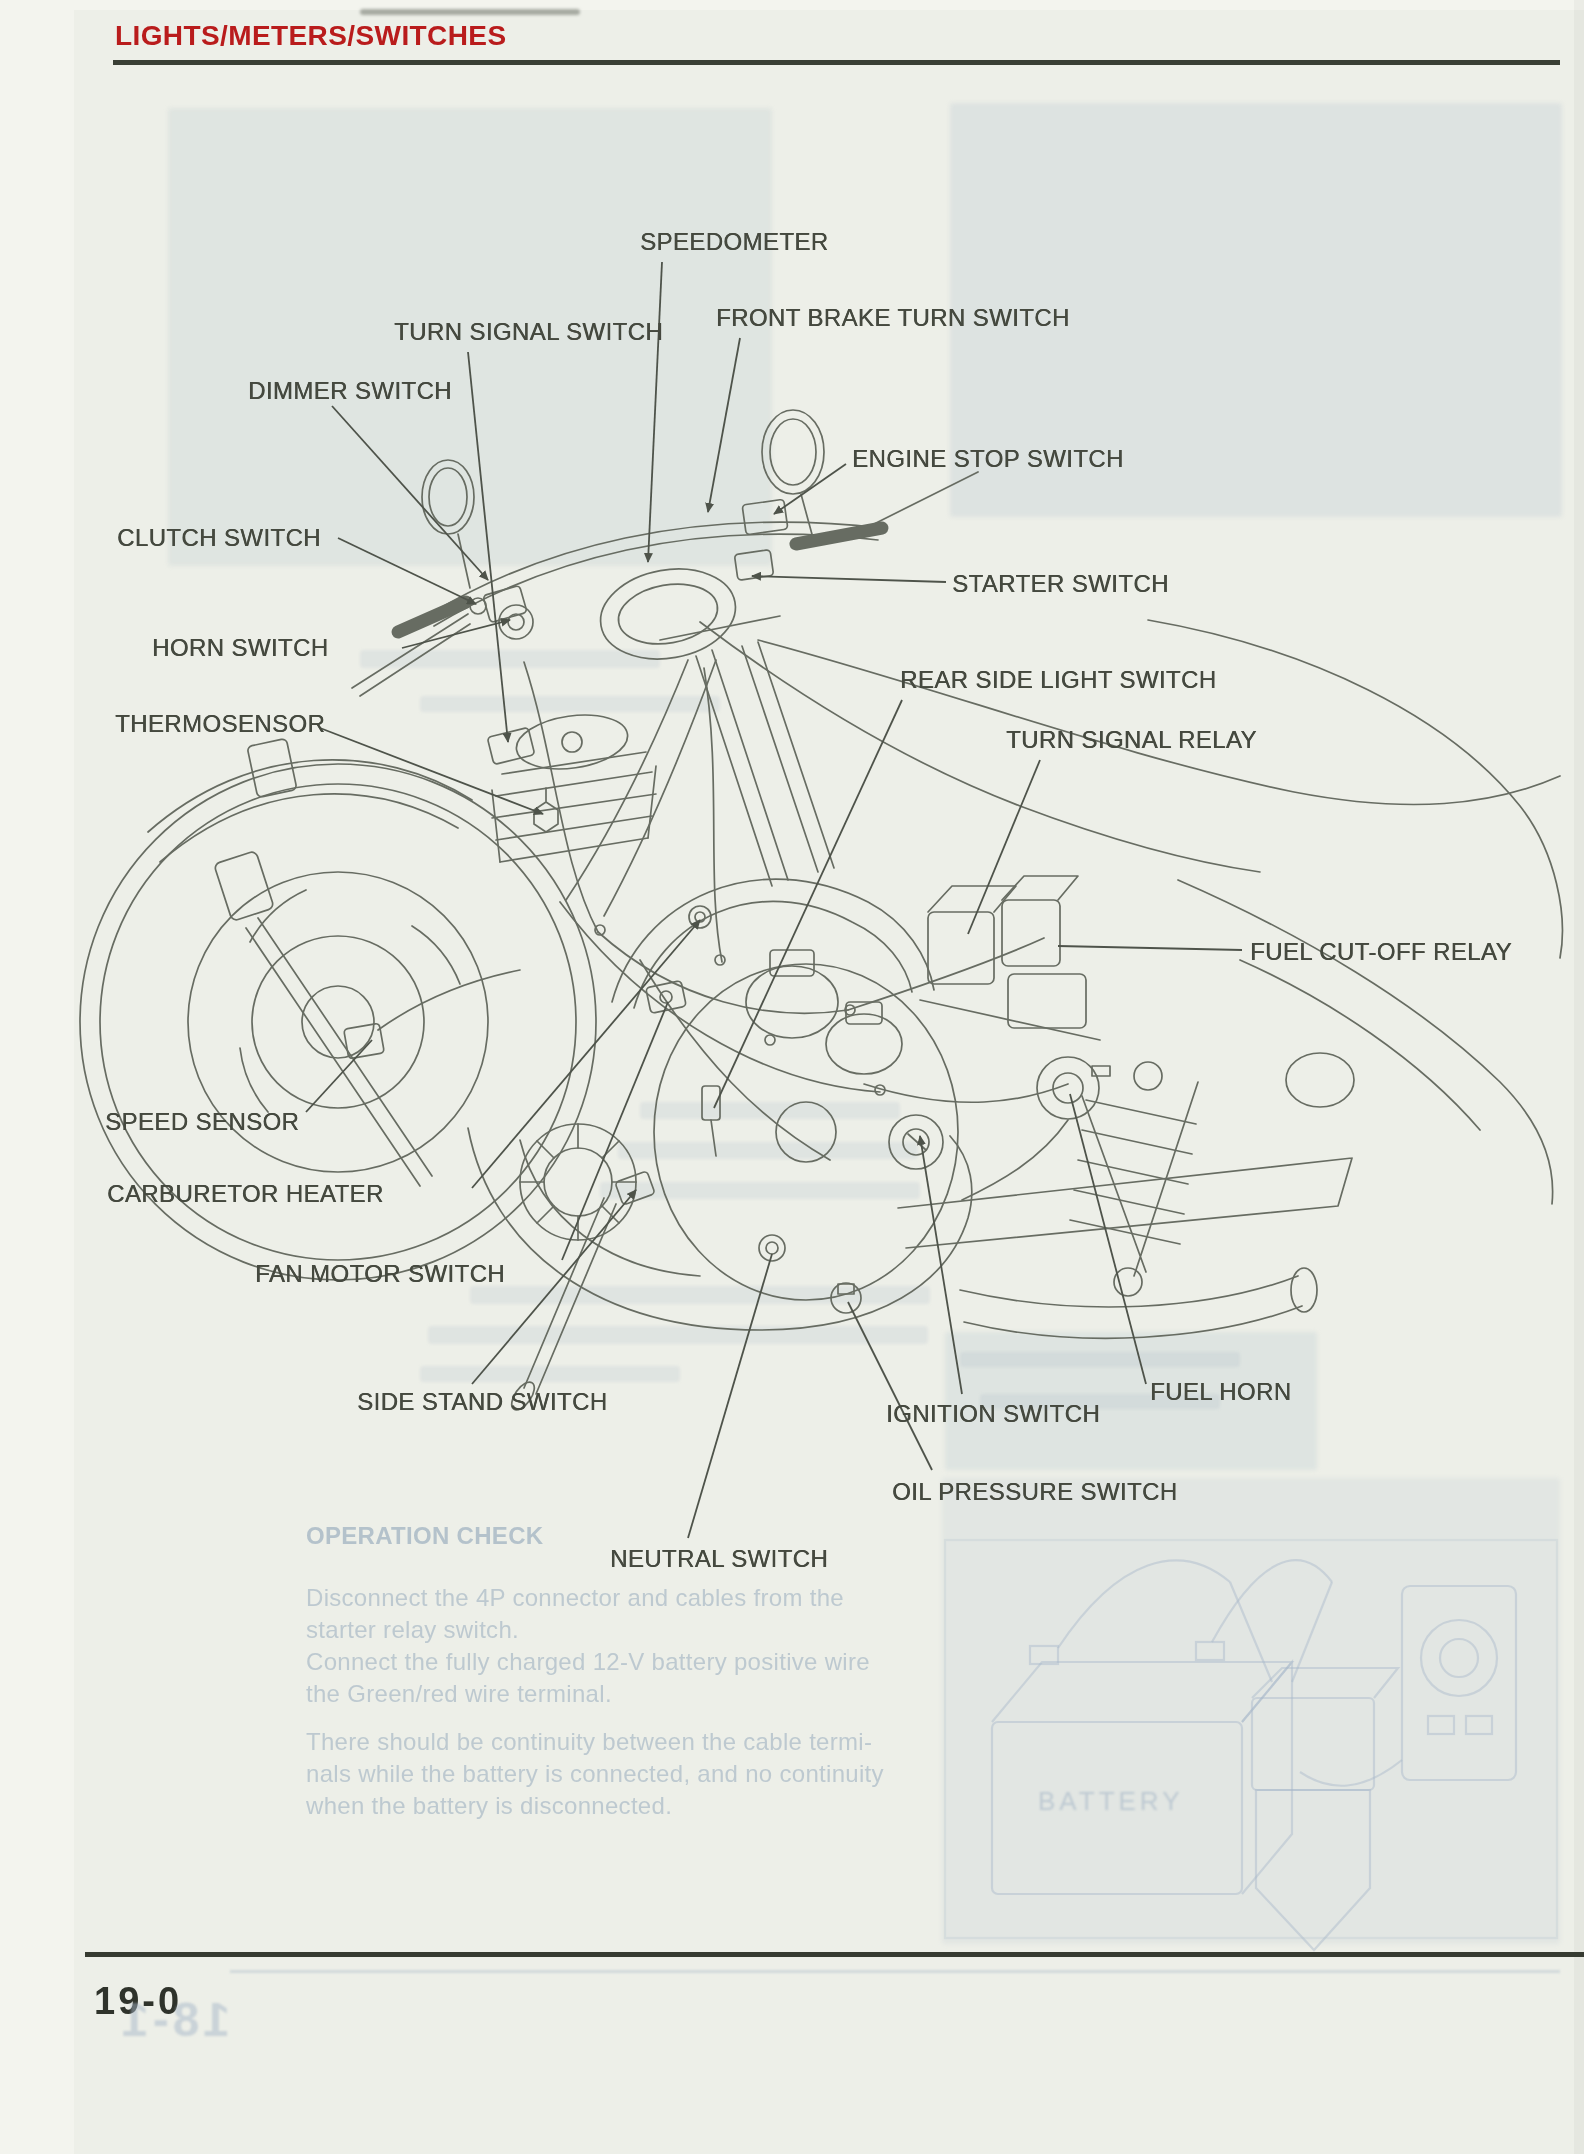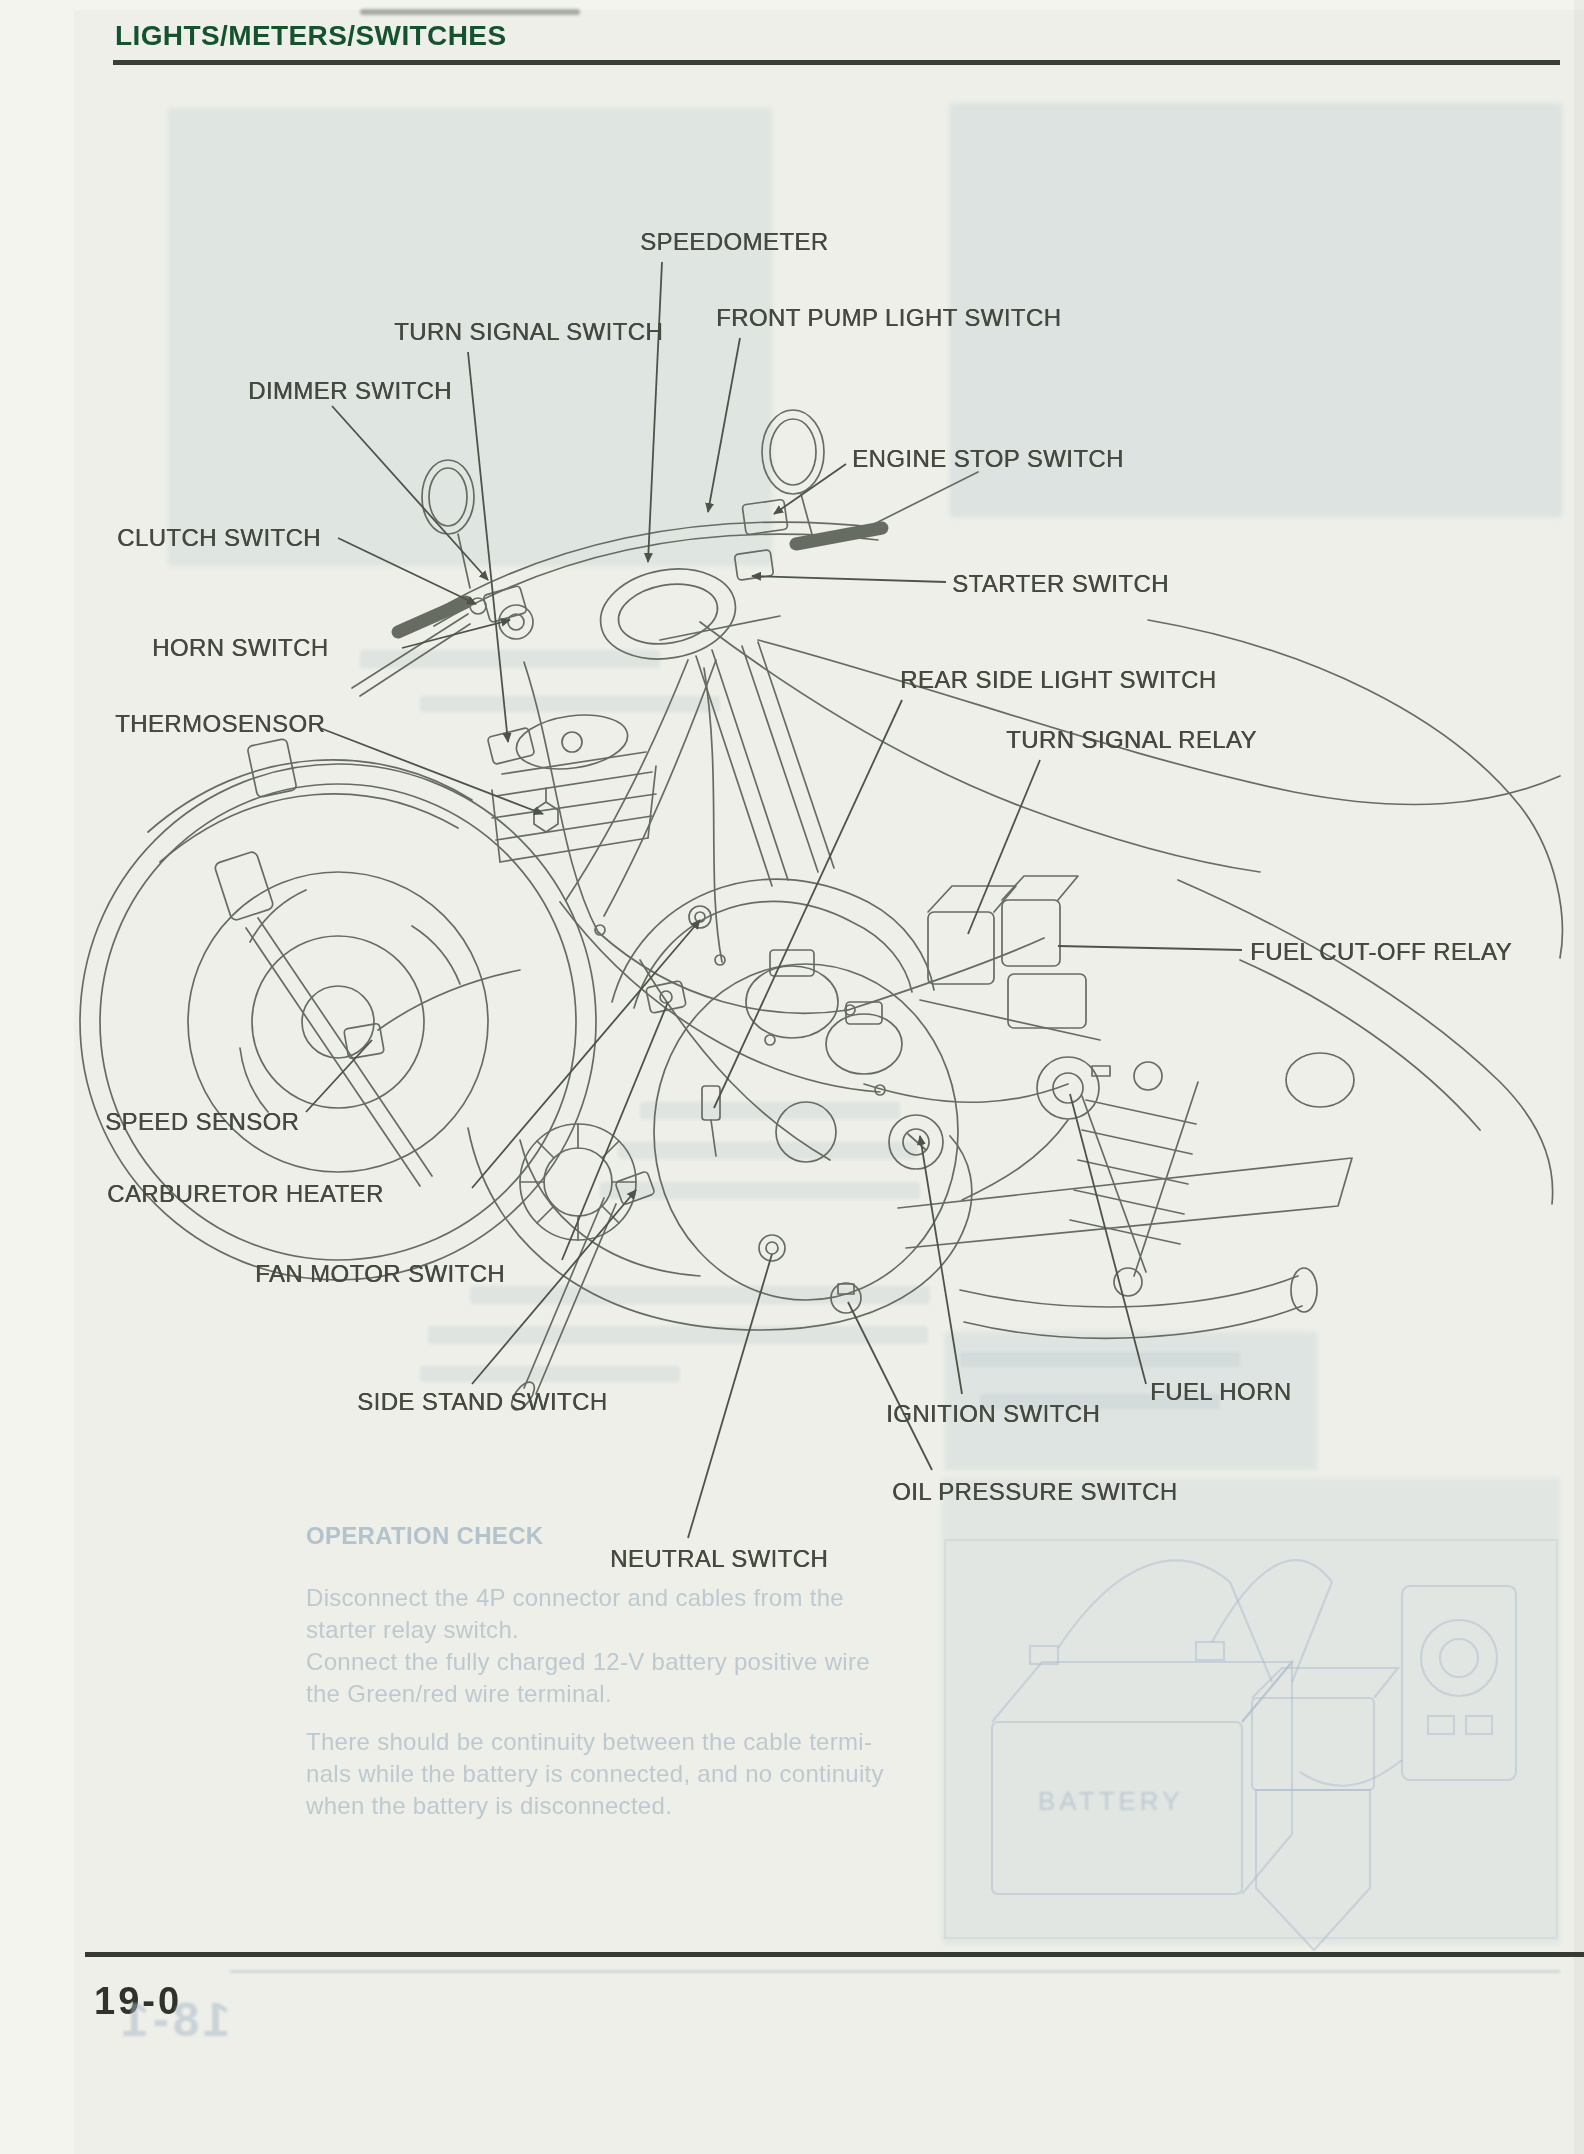--- a/index.html
+++ b/index.html
@@ -22,21 +22,21 @@
   .tint.t2{left:950px;top:103px;width:612px;height:414px;background:rgba(184,200,208,0.30);}
   .tint.t3{left:945px;top:1332px;width:372px;height:138px;background:rgba(184,200,208,0.28);}
   .tint.t4{left:942px;top:1478px;width:618px;height:466px;background:rgba(188,202,208,0.22);}
 
   
   .gbar{position:absolute;background:rgba(150,170,190,0.15);filter:blur(1.5px);border-radius:4px;}
 
   
   .header-title{
     position:absolute;left:115px;top:20px;
-    font-size:28px;font-weight:bold;letter-spacing:0.4px;color:#14532d;
+    font-size:28px;font-weight:bold;letter-spacing:0.4px;color:#b91c1c;
   }
   .header-rule{position:absolute;left:113px;top:60px;width:1447px;height:5px;background:#3a3f35;}
 
   
   .footer-rule{position:absolute;left:85px;top:1952px;width:1499px;height:5px;background:#363b31;}
   .footer-ghost-rule{position:absolute;left:230px;top:1970px;width:1330px;height:3px;background:rgba(168,184,200,0.40);filter:blur(1px);}
   .page-number{
     position:absolute;left:94px;top:1980px;
     font-size:38px;font-weight:bold;letter-spacing:3px;color:#2f332b;
   }
@@ -294,21 +294,21 @@
       <line x1="932" y1="1470" x2="848" y2="1302"></line>
       <line x1="688" y1="1538" x2="772" y2="1254"></line>
     </g>
   </svg>
 
   <div class="header-title">LIGHTS/METERS/SWITCHES</div>
   <div class="header-rule"></div>
 
   <div class="lbl" style="left:640px;top:228px;">SPEEDOMETER</div>
   <div class="lbl" style="left:394px;top:318px;">TURN SIGNAL SWITCH</div>
-  <div class="lbl" style="left:716px;top:304px;">FRONT PUMP LIGHT SWITCH</div>
+  <div class="lbl" style="left:716px;top:304px;">FRONT BRAKE TURN SWITCH</div>
   <div class="lbl" style="left:248px;top:377px;">DIMMER SWITCH</div>
   <div class="lbl" style="left:852px;top:445px;">ENGINE STOP SWITCH</div>
   <div class="lbl" style="left:117px;top:524px;">CLUTCH SWITCH</div>
   <div class="lbl" style="left:952px;top:570px;">STARTER SWITCH</div>
   <div class="lbl" style="left:152px;top:634px;">HORN SWITCH</div>
   <div class="lbl" style="left:900px;top:666px;">REAR SIDE LIGHT SWITCH</div>
   <div class="lbl" style="left:1006px;top:726px;">TURN SIGNAL RELAY</div>
   <div class="lbl" style="left:115px;top:710px;">THERMOSENSOR</div>
   <div class="lbl" style="left:1250px;top:938px;">FUEL CUT-OFF RELAY</div>
   <div class="lbl" style="left:105px;top:1108px;">SPEED SENSOR</div>

